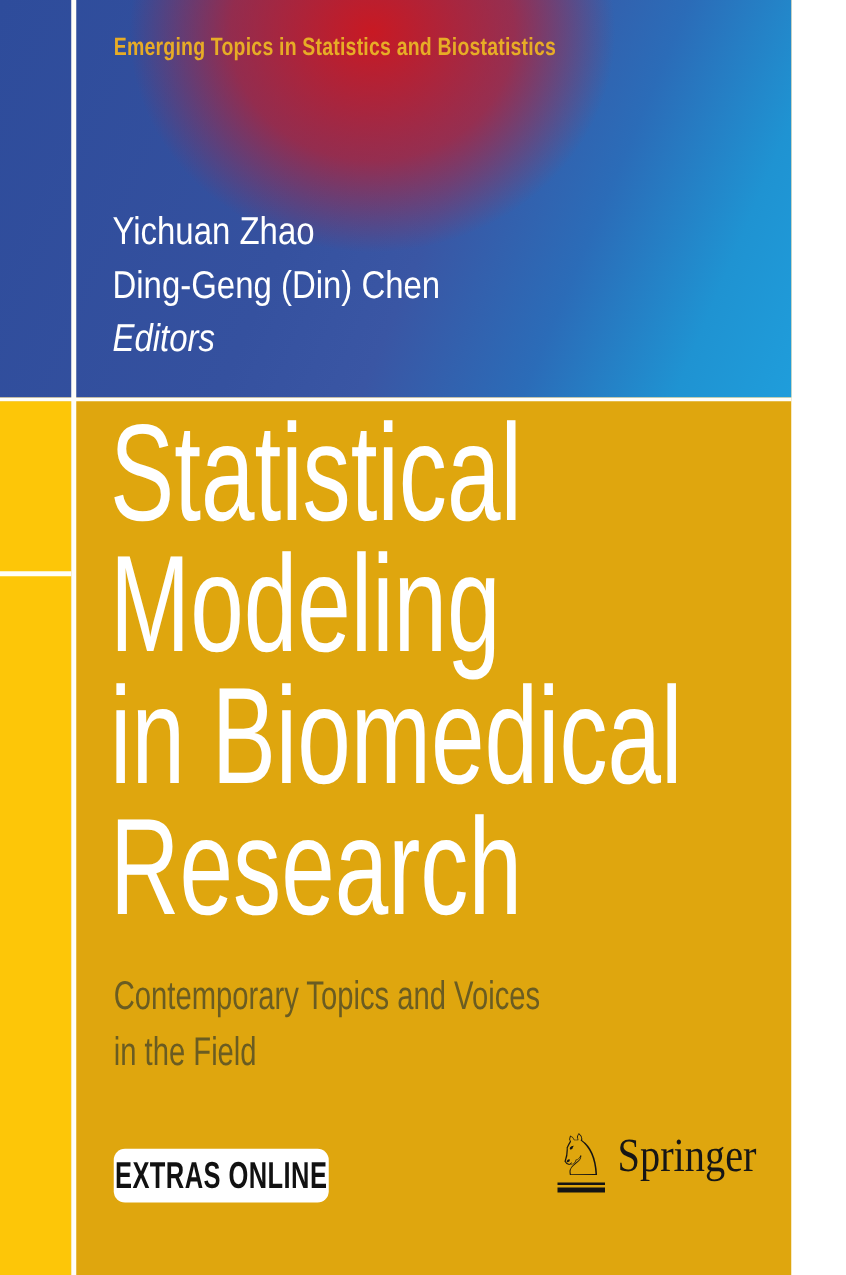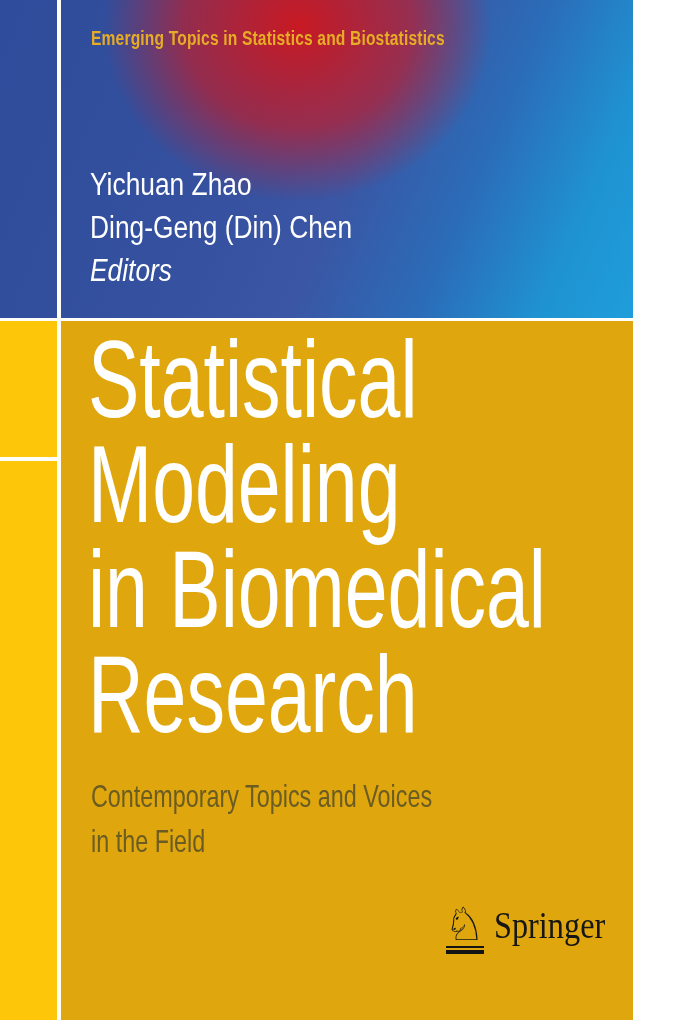--- a/index.html
+++ b/index.html
@@ -179,20 +179,23 @@
     <div>Modeling</div>
     <div>in Biomedical</div>
     <div>Research</div>
   </div>
 
   <div class="subtitle cond">
     <div>Contemporary Topics and Voices</div>
     <div>in the Field</div>
   </div>
 
+  <div class="extras-badge">
+    <span>EXTRAS ONLINE</span>
+  </div>
 
   <div class="springer-logo">
     <div class="horse-wrap">
       <span class="horse-glyph">♘</span>
       <div class="horse-line-thin"></div>
       <div class="horse-line-thick"></div>
     </div>
     <div class="springer-wordmark">Springer</div>
   </div>
 

